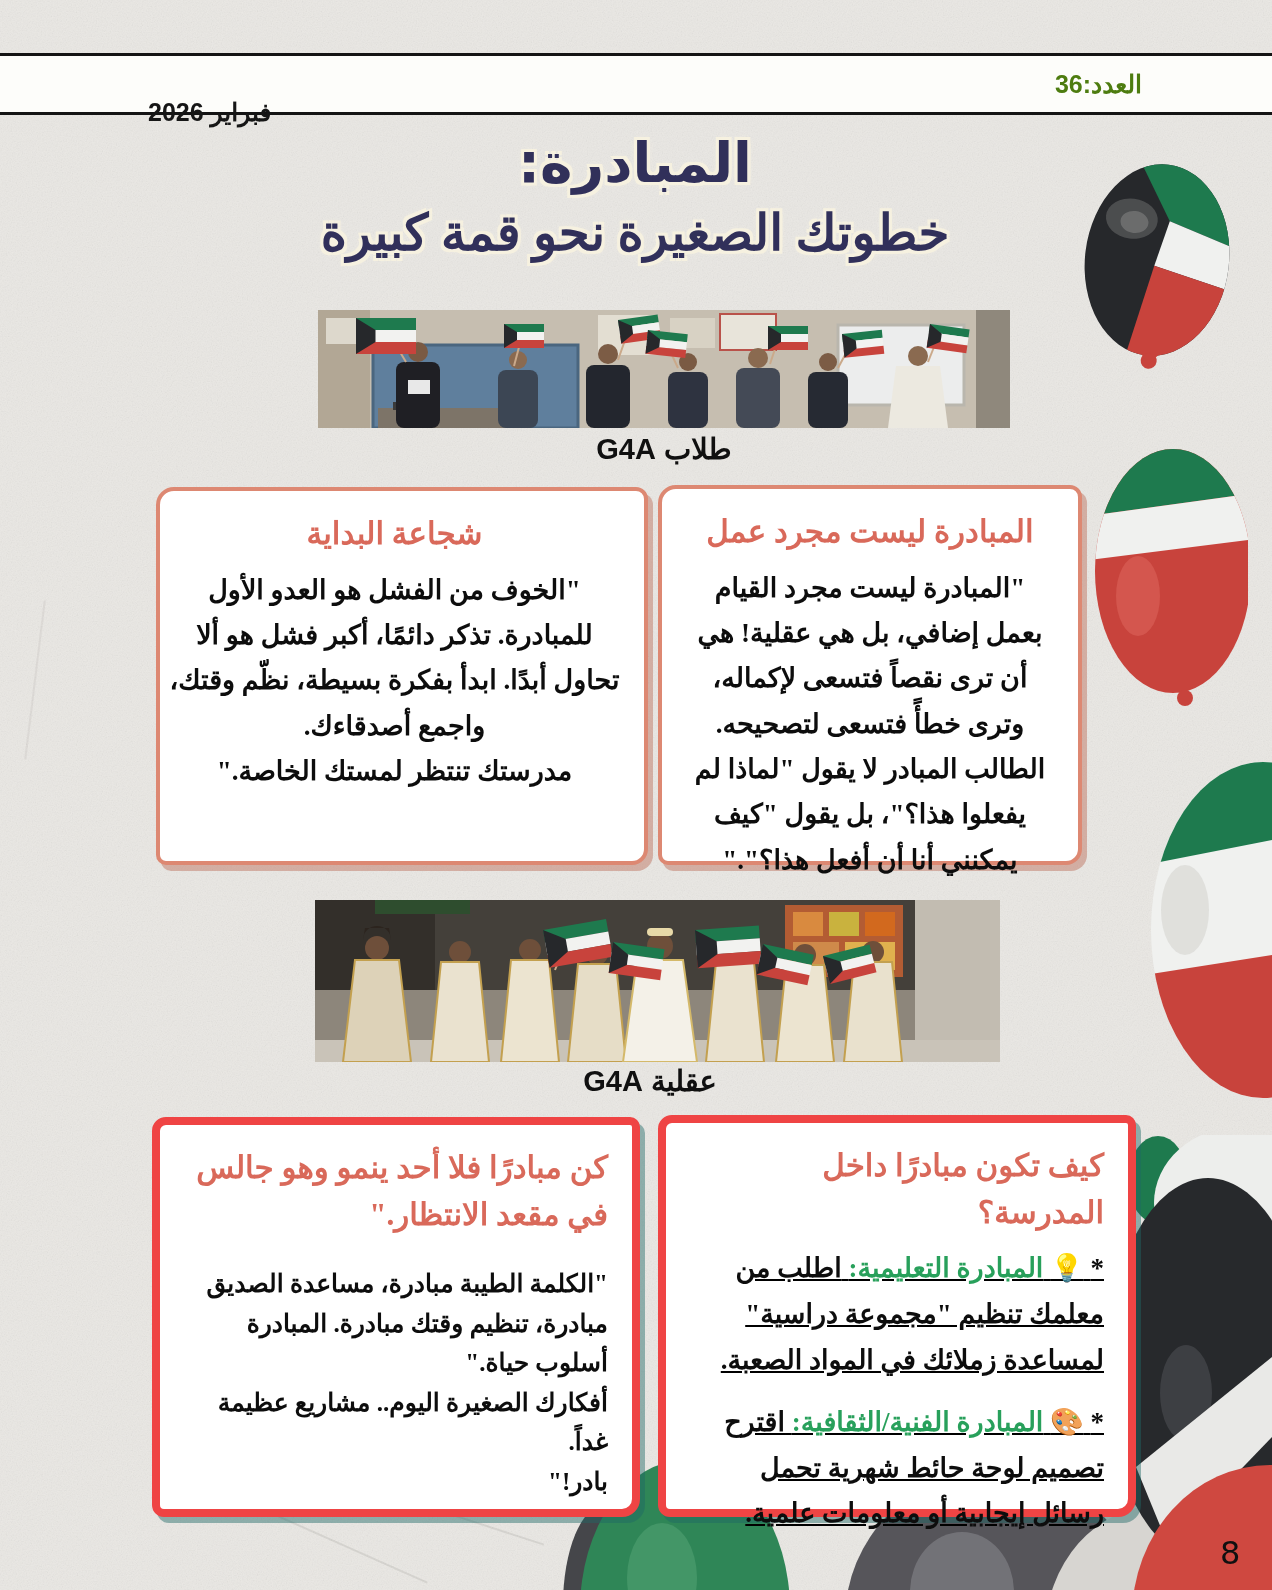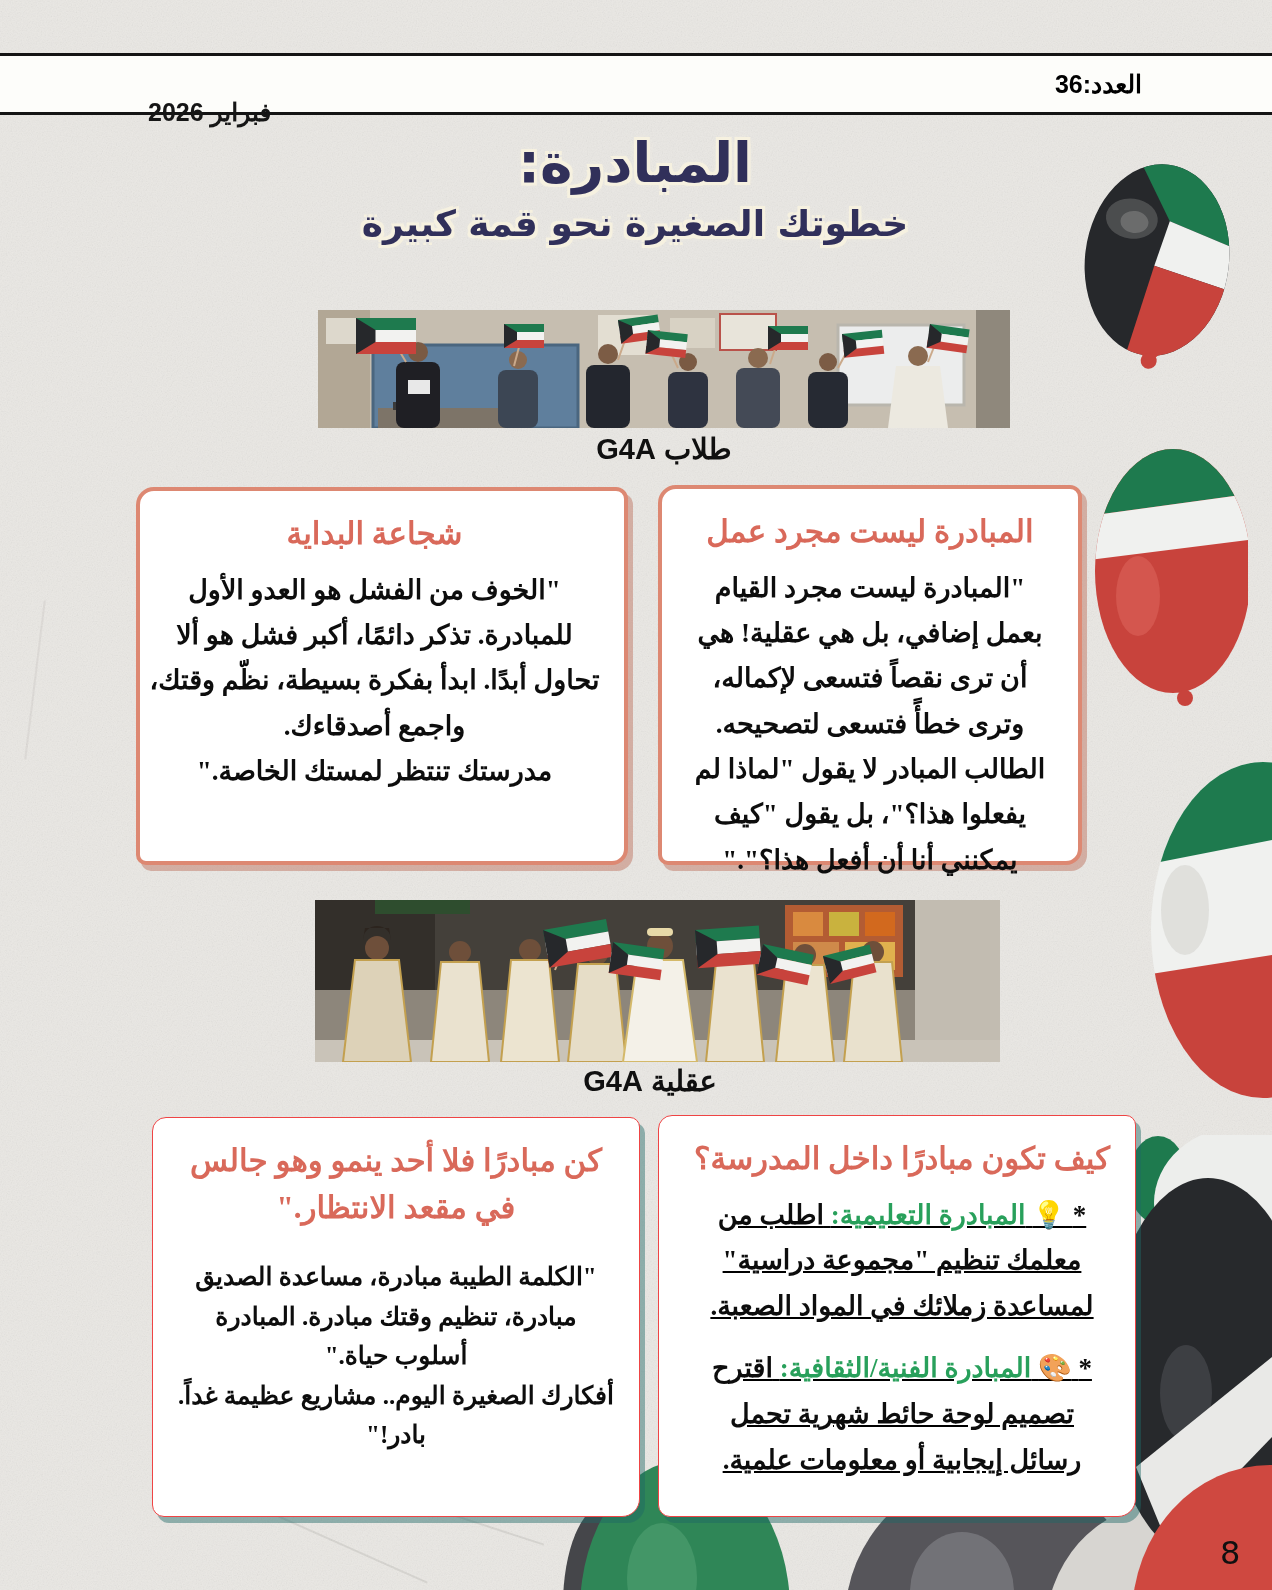--- a/index.html
+++ b/index.html
@@ -12,57 +12,58 @@
   
   .noise{position:absolute;inset:0;z-index:1;opacity:.16;pointer-events:none;}
   .scratch{position:absolute;background:rgba(60,55,50,.10);z-index:1;}
 
   
   .header-band{
     position:absolute;left:0;top:53px;width:1272px;height:62px;z-index:3;
     background:#fdfdfa;border-top:3px solid #141414;border-bottom:3px solid #141414;
   }
   .header-band .issue{
-    position:absolute;right:130px;top:14px;font-size:25px;font-weight:bold;color:#000000;direction:rtl;
+    position:absolute;right:130px;top:14px;font-size:25px;font-weight:bold;color:#4d7c0f;direction:rtl;
     font-family:"Liberation Sans", sans-serif;
   }
   .header-band .date{
     position:absolute;left:148px;top:14px;font-size:25px;font-weight:bold;color:#161616;direction:rtl;
     font-family:"Liberation Sans", sans-serif;
     margin-top:28px;
   }
 
   
   .article-title{
     position:absolute;left:60px;top:126px;width:1150px;z-index:3;text-align:center;direction:rtl;
     color:#31305a;font-family:"DejaVu Sans", sans-serif;font-weight:bold;
     text-shadow:-3px -3px 0 #f6f1e0, 3px -3px 0 #f6f1e0, -3px 3px 0 #f6f1e0, 3px 3px 0 #f6f1e0, 0 0 7px #f6f1e0;
   }
   .article-title .l1{font-size:55px;line-height:1.35;}
-  .article-title .l2{font-size:36px;line-height:1.35;}
+  .article-title .l2{font-size:50px;line-height:1.35;font-family:Liberation Serif, serif;}
 
   .photo{position:absolute;z-index:3;overflow:hidden;background:#b9b2a5;}
   .photo svg{display:block;}
   .caption{
     position:absolute;z-index:3;width:400px;text-align:center;direction:rtl;
     font-size:29px;font-weight:bold;color:#101010;font-family:"Liberation Sans", sans-serif;
   }
 
   
   .card{
     position:absolute;z-index:3;background:#ffffff;padding:16px 24px 14px 24px;
     direction:rtl;text-align:center;
   }
   .card.salmon{
     border:4px solid #dd8872;border-radius:18px 12px 16px 10px;
     box-shadow:5px 6px 0 rgba(186,106,86,.45);
   }
   .card.teal{
-    border:1px solid #ef4444;border-radius:14px 10px 18px 12px;
+    border:8px solid #ef4444;border-radius:14px 10px 18px 12px;
     box-shadow:5px 6px 0 rgba(32,104,102,.45);
+    text-align:right;
   }
   .card-title{
     font-size:31px;font-weight:bold;color:#d9695a;line-height:1.5;margin:4px 0 10px 0;
   }
   .card-body{
     font-size:27px;font-weight:bold;color:#0d0d0d;line-height:1.68;white-space:pre-line;
   }
   .card-body.small{font-size:25px;line-height:1.58;}
   .bullets{margin-top:4px;text-decoration:underline;}
   .bullet-line{font-size:27px;font-weight:bold;color:#0d0d0d;line-height:1.7;margin:0 0 16px 0;}
@@ -212,21 +213,21 @@
       <line x1="452" y1="54" x2="462" y2="24" stroke="#caa98a" stroke-width="2"></line>
       <use href="#kflag" transform="translate(450,16)"></use>
       <line x1="520" y1="58" x2="534" y2="32" stroke="#caa98a" stroke-width="2"></line>
       <use href="#kflag" transform="translate(524,24) rotate(-6)"></use>
       <line x1="610" y1="52" x2="622" y2="22" stroke="#caa98a" stroke-width="2"></line>
       <use href="#kflag" transform="translate(612,14) rotate(8)"></use>
     </svg>
   </div>
   <div class="caption" style="left:464px;top:432px;">طلاب G4A</div>
 
-  <div class="card salmon" style="left:136px;top:487px;width:492px;height:378px;padding-left:9px;">
+  <div class="card salmon" style="left:156px;top:487px;width:492px;height:378px;padding-left:9px;">
     <div class="card-title">شجاعة البداية</div>
     <div class="card-body">"الخوف من الفشل هو العدو الأول للمبادرة. تذكر دائمًا، أكبر فشل هو ألا تحاول أبدًا. ابدأ بفكرة بسيطة، نظّم وقتك، واجمع أصدقاءك.
 مدرستك تنتظر لمستك الخاصة."</div>
   </div>
 
   <div class="card salmon" style="left:658px;top:485px;width:424px;height:380px;">
     <div class="card-title">المبادرة ليست مجرد عمل</div>
     <div class="card-body">"المبادرة ليست مجرد القيام بعمل إضافي، بل هي عقلية! هي أن ترى نقصاً فتسعى لإكماله، وترى خطأً فتسعى لتصحيحه. الطالب المبادر لا يقول "لماذا لم يفعلوا هذا؟"، بل يقول "كيف يمكنني أنا أن أفعل هذا؟"."</div>
   </div>
 

